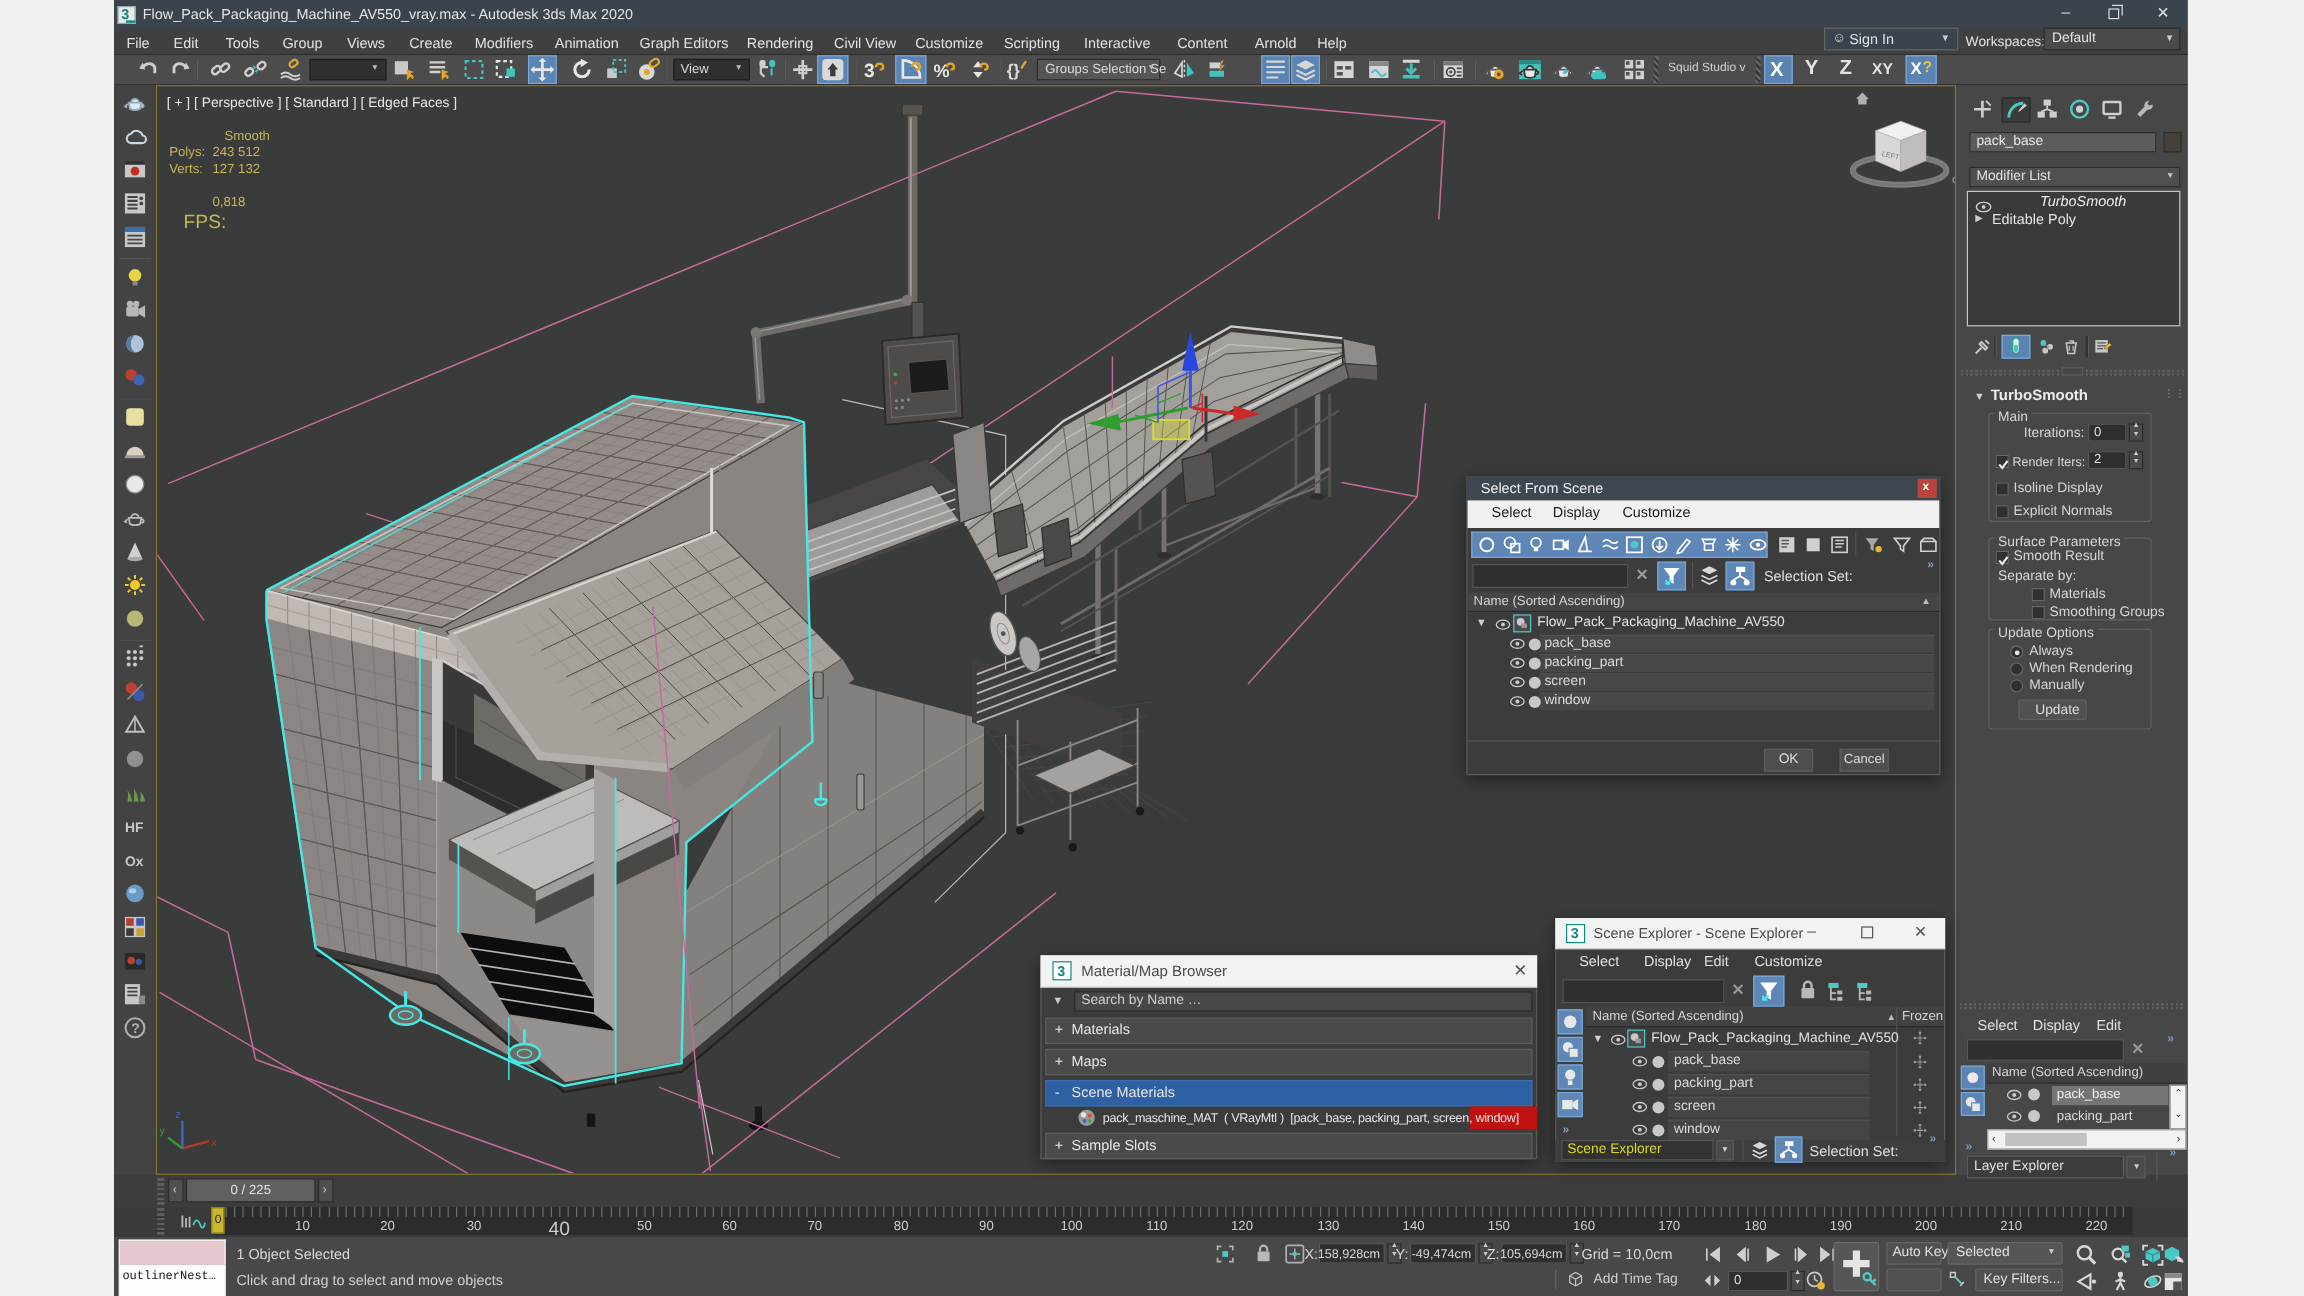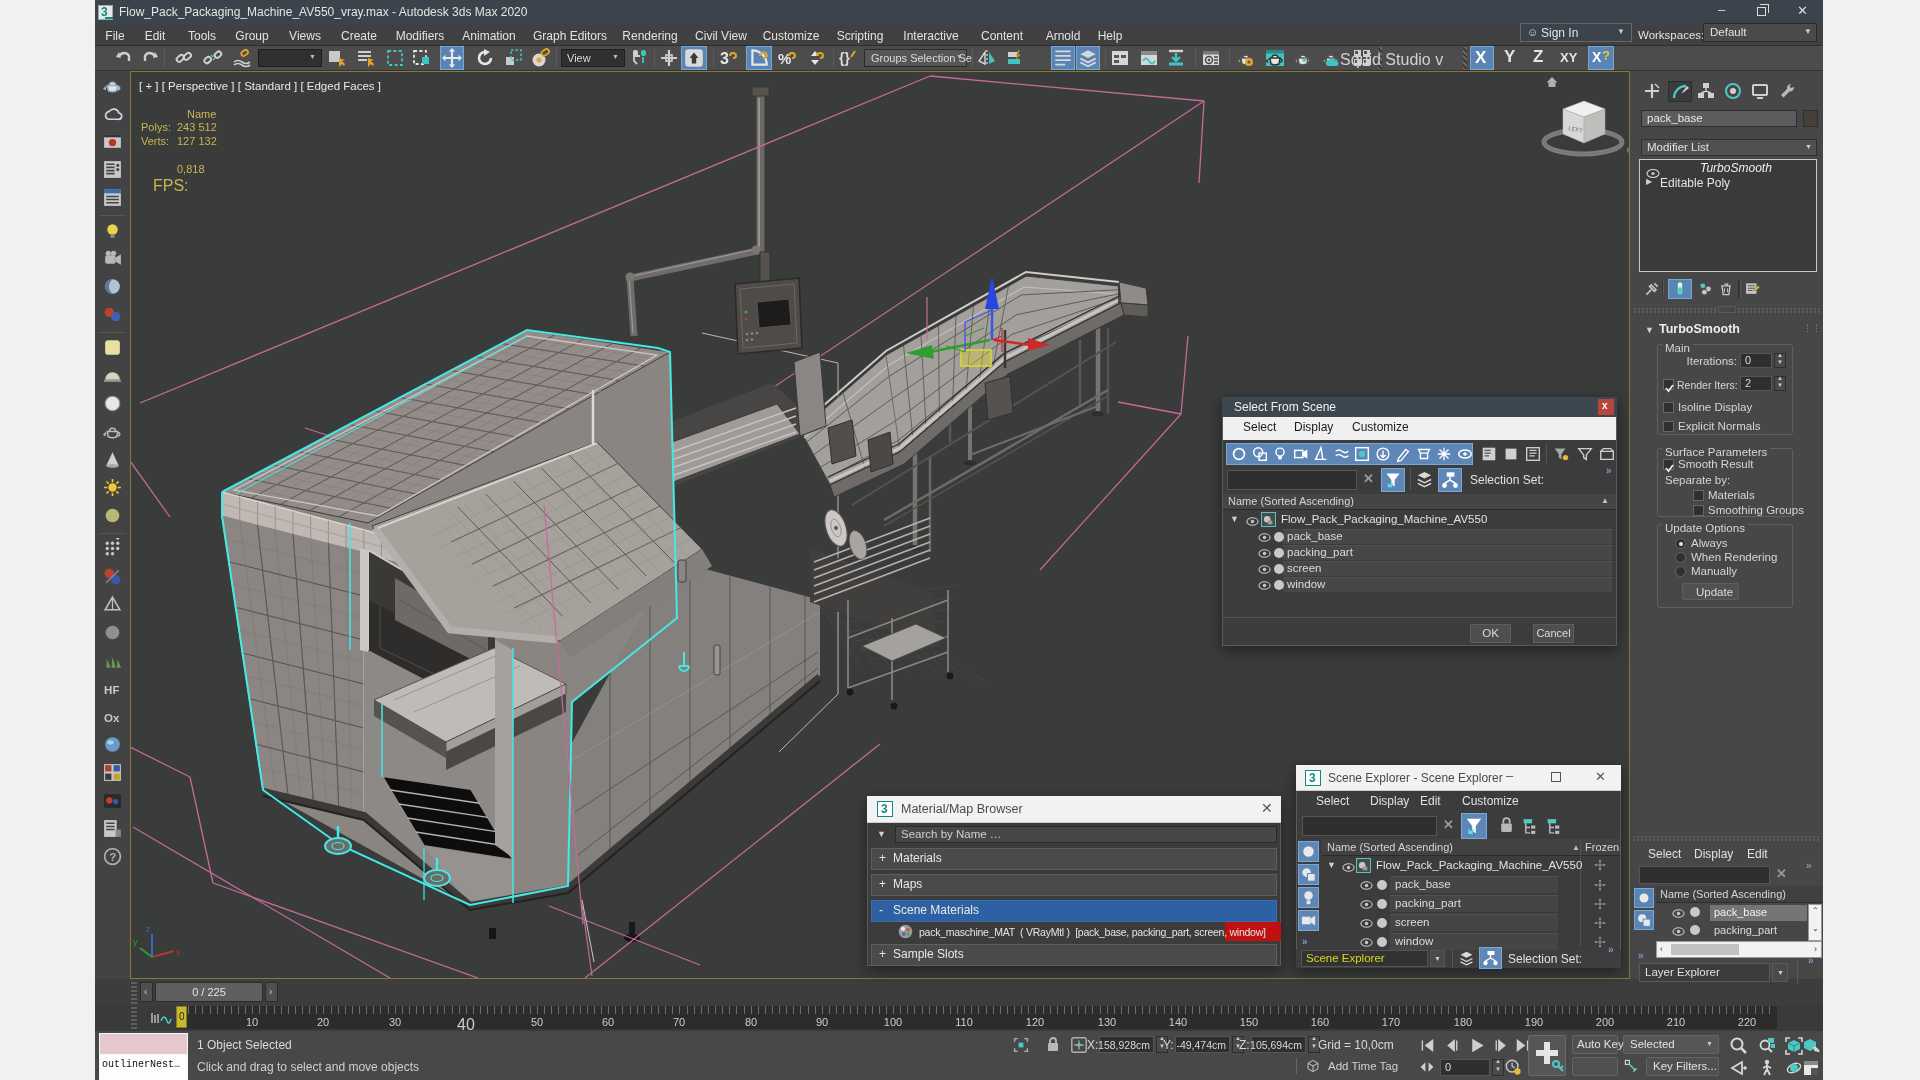--- a/index.html
+++ b/index.html
@@ -236,21 +236,21 @@
         <rect x="11" y="11" width="7" height="7"></rect>
       </g>
       <g fill="#555">
         <rect x="3" y="3" width="3" height="3"></rect>
         <rect x="12" y="3" width="3" height="3"></rect>
         <rect x="3" y="12" width="3" height="3"></rect>
         <rect x="12" y="12" width="3" height="3"></rect>
       </g>
     </svg></div>
 <div class="ab" style="left:1378px;top:47px;width:4px;height:22px;background:repeating-linear-gradient(45deg,#666 0 2px,#3a3a3a 2px 4px);"></div>
-<div class="tx" style="left:1340px;top:51px;color:#d2d2d2;font-size:16px;">Squid Studio v</div>
+<div class="tx" style="left:1390px;top:51px;color:#d2d2d2;font-size:10px;">Squid Studio v</div>
 <div class="ab" style="left:1463px;top:47px;width:4px;height:22px;background:repeating-linear-gradient(45deg,#666 0 2px,#3a3a3a 2px 4px);"></div>
 <div class="ab" style="left:1470px;top:46px;width:24px;height:24px;background:#5a84b4;border:1px solid #7aa7d4;">
     <div class="tx" style="left:4px;top:1px;color:#fff;font-size:17px;font-weight:bold;">X</div>
   </div>
 <div class="tx" style="left:1504px;top:47px;color:#e4e4e4;font-size:17px;font-weight:bold;">Y</div>
 <div class="tx" style="left:1533px;top:47px;color:#e4e4e4;font-size:17px;font-weight:bold;">Z</div>
 <div class="tx" style="left:1560px;top:50px;color:#e4e4e4;font-size:13px;font-weight:bold;">XY</div>
 <div class="ab" style="left:1588px;top:46px;width:26px;height:24px;background:#5a84b4;border:1px solid #7aa7d4;">
     <div class="tx" style="left:3px;top:2px;color:#fff;font-size:14px;font-weight:bold;">X</div>
     <div class="tx" style="left:13px;top:1px;color:#f0c040;font-size:13px;font-weight:bold;">?</div>
@@ -750,21 +750,21 @@
       <path d="M1547 82 l5 -5 l5 5 v0.5 h-1.5 v4.5 h-7 v-4.5 h-1.5 Z" fill="#b0b0ae"></path>
       <line x1="152.0" y1="957.0" x2="174.0" y2="951.0" stroke="#b23a2a" stroke-width="2"></line>
       <line x1="152.0" y1="957.0" x2="152.0" y2="934.0" stroke="#3a68c8" stroke-width="2"></line>
       <line x1="152.0" y1="957.0" x2="140.0" y2="948.0" stroke="#2f9e2f" stroke-width="2"></line>
       <text x="176" y="955" font-size="9" fill="#b23a2a" font-family="Liberation Sans">x</text>
       <text x="133" y="945" font-size="9" fill="#2f9e2f" font-family="Liberation Sans">y</text>
       <text x="146" y="932" font-size="9" fill="#3a68c8" font-family="Liberation Sans">z</text>
 </svg>
   </div>
 <div class="tx" style="left:139px;top:80px;color:#e8e8e8;font-size:11.5px;">[ + ] [ Perspective ] [ Standard ] [ Edged Faces ]</div>
-<div class="tx" style="left:187px;top:108px;color:#c9b652;font-size:11px;">Name</div>
+<div class="tx" style="left:187px;top:108px;color:#c9b652;font-size:11px;">Smooth</div>
 <div class="tx" style="left:141px;top:121px;color:#c9b652;font-size:11px;">Polys:</div>
 <div class="tx" style="left:177px;top:121px;color:#c9b652;font-size:11px;">243 512</div>
 <div class="tx" style="left:141px;top:135px;color:#c9b652;font-size:11px;">Verts:</div>
 <div class="tx" style="left:177px;top:135px;color:#c9b652;font-size:11px;">127 132</div>
 <div class="tx" style="left:141px;top:177px;color:#c9b652;font-size:16px;padding-left:12px;">FPS:</div>
 <div class="tx" style="left:177px;top:163px;color:#c9b652;font-size:11px;">0,818</div>
 <div class="ab" style="left:1641px;top:81px;width:24px;height:21px;background:transparent;"><svg width="22" height="20" viewBox="0 0 20 20">
       <path d="M10 3 V17 M3 10 H17" stroke="#cfcfcf" stroke-width="2.2"></path>
       <path d="M13 3 l4 4" stroke="#cfcfcf" stroke-width="1.5"></path>
     </svg></div>

